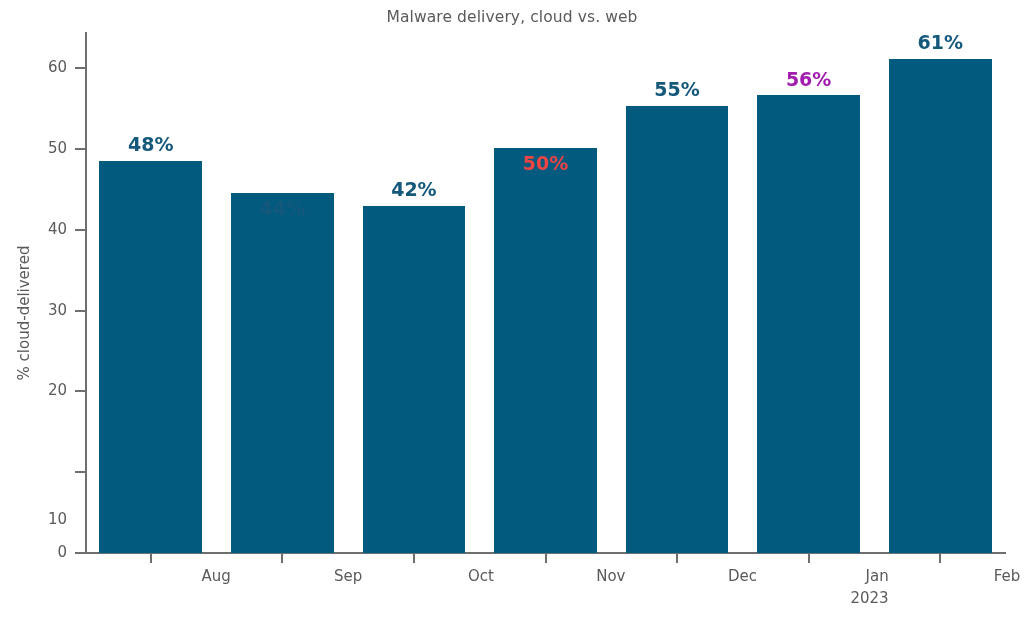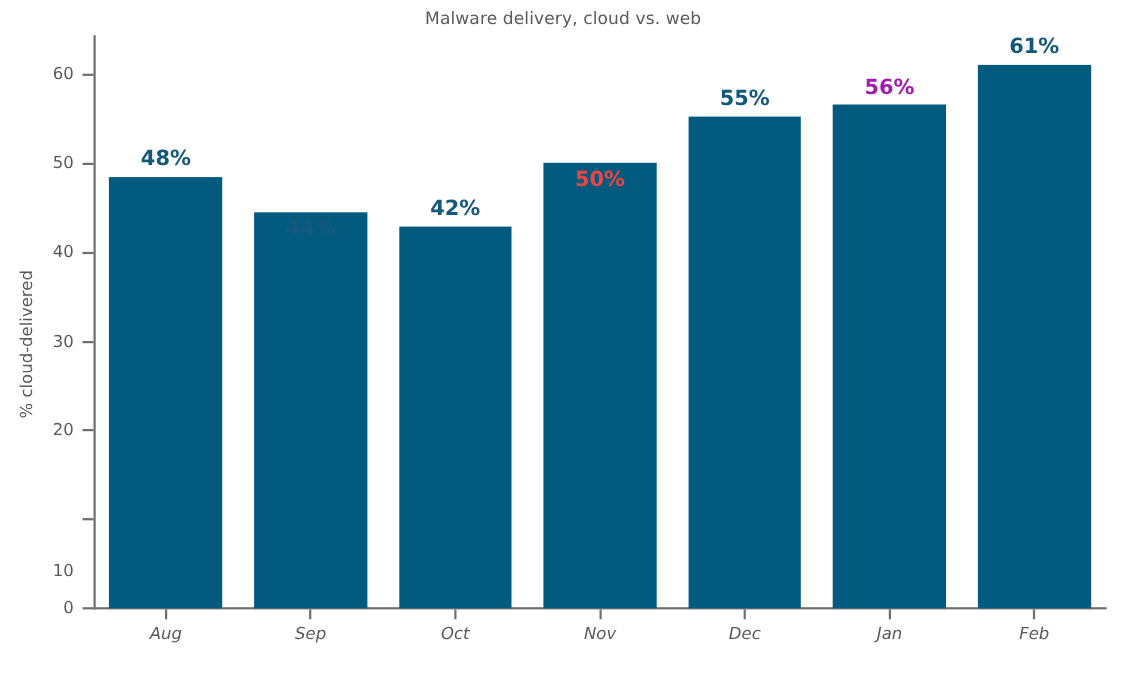--- a/index.html
+++ b/index.html
@@ -93,25 +93,24 @@
     position: absolute;
     top: 554px;
     width: 2px;
     height: 9px;
     background: #6e6e6e;
   }
   .xticklabel {
     position: absolute;
     top: 566px;
     width: 160px;
-    text-align: center;
+    text-align: right;
     font-size: 15px;
     color: #5a5a5a;
     line-height: 1.45;
-    font-style: italic;
   }
   .xticklabel .sub {
     display: block;
   }
 
   
   .bar {
     position: absolute;
     background: #035a7f;
   }
@@ -158,21 +157,21 @@
       <div class="xticklabel" style="left: 70.7857px;"><span>Aug</span></div>
       <div class="xtick" style="left: 281.357px;"></div>
       <div class="xticklabel" style="left: 202.357px;"><span>Sep</span></div>
       <div class="xtick" style="left: 412.929px;"></div>
       <div class="xticklabel" style="left: 333.929px;"><span>Oct</span></div>
       <div class="xtick" style="left: 544.5px;"></div>
       <div class="xticklabel" style="left: 465.5px;"><span>Nov</span></div>
       <div class="xtick" style="left: 676.071px;"></div>
       <div class="xticklabel" style="left: 597.071px;"><span>Dec</span></div>
       <div class="xtick" style="left: 807.643px;"></div>
-      <div class="xticklabel" style="left: 728.643px;"><span>Jan</span></div>
+      <div class="xticklabel" style="left: 728.643px;"><span>Jan</span><span class="sub">2023</span></div>
       <div class="xtick" style="left: 939.214px;"></div>
       <div class="xticklabel" style="left: 860.214px;"><span>Feb</span></div>
     </div>
   <div id="bars-group">
       <div class="bar" title="Aug: 48%" style="left: 99.4729px; top: 161.24px; width: 102.626px; height: 391.76px; background: rgb(3, 90, 127);"></div>
       <div class="barlabel" style="left: 70.7857px; top: 135.24px; color: rgb(20, 88, 124);">48%</div>
       <div class="bar" title="Sep: 44%" style="left: 231.044px; top: 192.743px; width: 102.626px; height: 360.257px; background: rgb(3, 90, 127);"></div>
       <div class="barlabel" style="left: 202.357px; top: 166.743px; color: rgb(20, 88, 124); margin-top: 32px;">44%</div>
       <div class="bar" title="Oct: 42%" style="left: 362.616px; top: 206.474px; width: 102.626px; height: 346.526px; background: rgb(3, 90, 127);"></div>
       <div class="barlabel" style="left: 333.929px; top: 180.474px; color: rgb(20, 88, 124);">42%</div>

